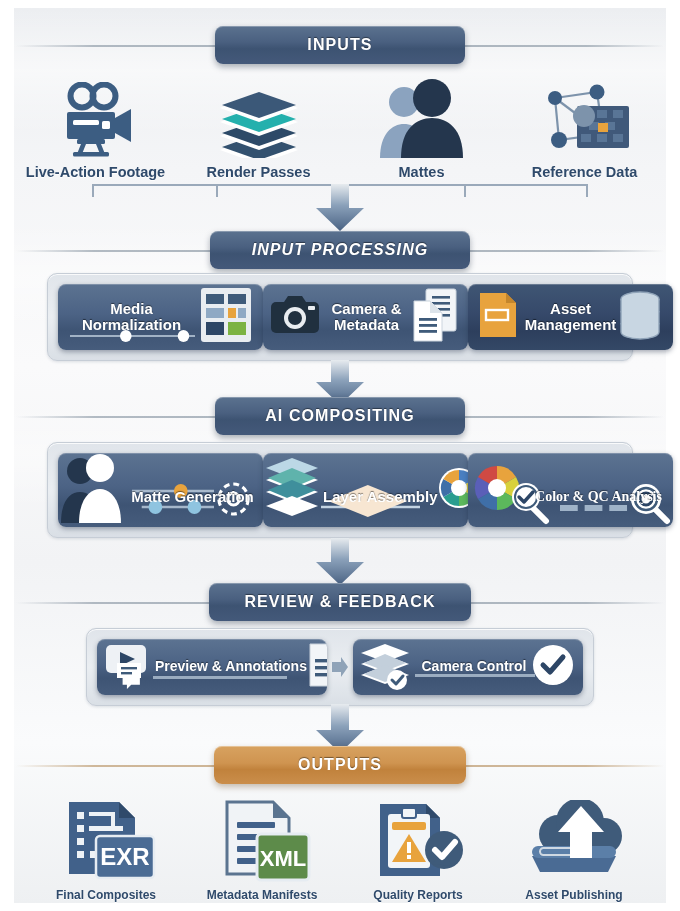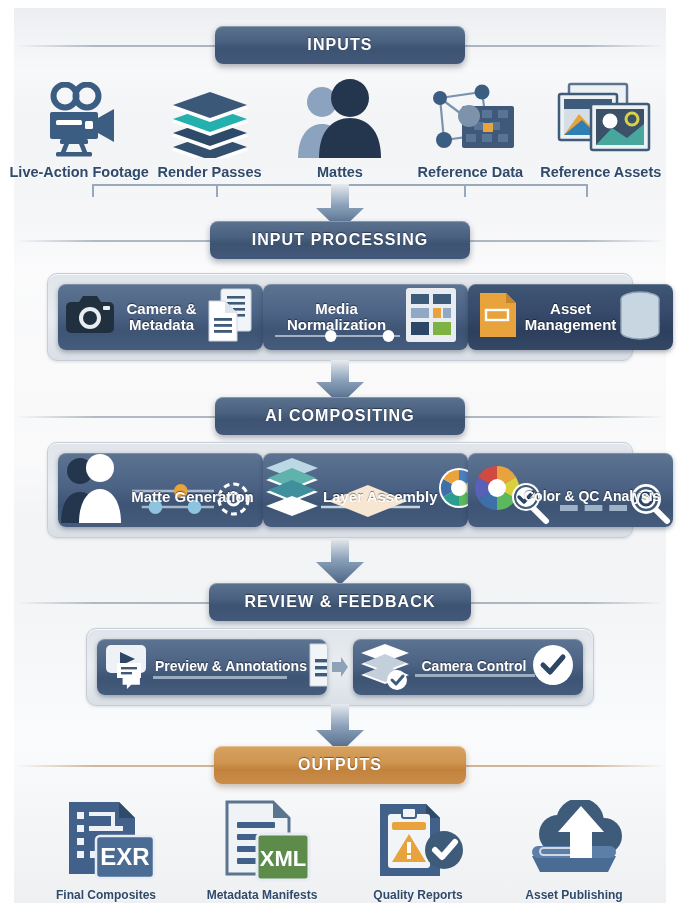--- a/index.html
+++ b/index.html
@@ -185,38 +185,20 @@
             <circle cx="16" cy="18" r="7"></circle>
             <circle cx="58" cy="12" r="7.5"></circle>
             <circle cx="20" cy="60" r="8"></circle>
             <circle cx="45" cy="36" r="11" fill="#7d93ab"></circle>
           </g>
         </svg>
       </div>
       <div class="cap nowrap">Reference Data</div>
     </div>
 
-    <div class="strip-item">
-      <div class="glyph">
-        <svg width="104" height="78" viewBox="0 0 104 78">
-          <rect x="20" y="4" width="58" height="44" rx="2" fill="#eef1f4" stroke="#5b7490" stroke-width="2.5"></rect>
-          <rect x="10" y="14" width="58" height="46" rx="2" fill="#eef1f4" stroke="#3f5b7a" stroke-width="2.5"></rect>
-          <rect x="15" y="19" width="48" height="36" fill="#d5dde5"></rect>
-          <rect x="15" y="19" width="48" height="10" fill="#3f5b7a"></rect>
-          <polygon points="15,55 30,34 42,47 52,38 63,55" fill="#e8a33d"></polygon>
-          <polygon points="15,55 33,40 48,55" fill="#2f7fb5"></polygon>
-          <rect x="42" y="24" width="58" height="46" rx="2" fill="#eef1f4" stroke="#3f5b7a" stroke-width="2.5"></rect>
-          <rect x="47" y="29" width="48" height="36" fill="#3c5068"></rect>
-          <circle cx="61" cy="41" r="7.5" fill="#ffffff"></circle>
-          <circle cx="83" cy="39" r="6" fill="none" stroke="#d9d14a" stroke-width="3"></circle>
-          <polygon points="47,65 63,48 78,58 95,44 95,65" fill="#47a79f"></polygon>
-        </svg>
-      </div>
-      <div class="cap nowrap">Reference Assets</div>
-    </div>
   </div>
 
   <div class="bracket" style="top:176px;">
     <div class="hline"></div>
     <div class="tick" style="left:0;"></div>
     <div class="tick" style="left:25%;"></div>
     <div class="tick" style="left:50%;"></div>
     <div class="tick" style="left:75%;"></div>
     <div class="tick" style="right:0;"></div>
   </div>
@@ -227,28 +209,56 @@
           <linearGradient id="ag1" x1="0" y1="0" x2="0" y2="1">
         <stop offset="0%" stop-color="#e7ebef"></stop>
             <stop offset="45%" stop-color="#8ba1ba"></stop>
             <stop offset="100%" stop-color="#4a6384"></stop>
       </linearGradient>
         </defs>
       <polygon points="19,0 37,0 37,24 52,24 28,47 4,24 19,24" fill="url(#ag1)"></polygon>
     </svg>
   </div>
 
-  <div class="row" style="top:213px;">
+  <div class="row" style="top:223px;font-style:italic;">
     <div class="banner-wrap">
       <div class="banner-rule"></div>
       <div class="banner" style="width:260px;">INPUT PROCESSING</div>
     </div>
   </div>
 
   <div class="panel" style="left:33px;right:33px;top:265px;height:88px;">
+
+    <div class="card" style="flex:0 0 205px;">
+      <div style="flex:1;display:flex;align-items:center;justify-content:center;padding-left:6px;">
+        <div class="label">
+          <span>Media</span><br>
+          <span>Normalization</span>
+        </div>
+      </div>
+      <div style="flex:0 0 58px;padding-right:6px;">
+        <svg width="54" height="58" viewBox="0 0 54 58">
+          <rect x="2" y="2" width="50" height="54" rx="3" fill="#e9edf1"></rect>
+          <rect x="7" y="8" width="18" height="10" fill="#3f5b7a"></rect>
+          <rect x="29" y="8" width="18" height="10" fill="#3f5b7a"></rect>
+          <rect x="7" y="22" width="18" height="10" fill="#8fa9c4"></rect>
+          <rect x="29" y="22" width="8" height="10" fill="#e8a33d"></rect>
+          <rect x="39" y="22" width="8" height="10" fill="#8fa9c4"></rect>
+          <rect x="7" y="36" width="18" height="13" fill="#2d4666"></rect>
+          <rect x="29" y="36" width="18" height="13" fill="#7cb342"></rect>
+        </svg>
+      </div>
+      <div style="position:absolute;left:12px;right:68px;bottom:10px;height:12px;">
+        <svg width="100%" height="12" viewBox="0 0 130 12" preserveAspectRatio="none">
+          <rect x="0" y="5" width="130" height="2" fill="#b9c9da" opacity=".8"></rect>
+          <circle cx="58" cy="6" r="6" fill="#ffffff"></circle>
+          <circle cx="118" cy="6" r="6" fill="#ffffff"></circle>
+        </svg>
+      </div>
+    </div>
 
     <div class="card" style="flex:0 0 205px;">
       <div style="flex:0 0 56px;padding-left:6px;">
         <svg width="52" height="42" viewBox="0 0 52 42">
           <rect x="2" y="8" width="48" height="31" rx="5" fill="#20303f"></rect>
           <path d="M15 8 L19 2 L33 2 L37 8 Z" fill="#20303f"></path>
           <circle cx="26" cy="24" r="11" fill="#e9edf1"></circle>
           <circle cx="26" cy="24" r="7" fill="#20303f"></circle>
           <rect x="39" y="12" width="7" height="4" rx="1" fill="#e9edf1"></rect>
         </svg>
@@ -272,48 +282,20 @@
           <polygon points="22,14 34,26 22,26" fill="#dde4ea"></polygon>
           <g fill="#3f5b7a">
               <rect x="11" y="31" width="18" height="2.8"></rect>
               <rect x="11" y="37" width="18" height="2.8"></rect>
               <rect x="11" y="43" width="18" height="2.8"></rect>
             </g>
         </svg>
       </div>
     </div>
 
-    <div class="card" style="flex:0 0 205px;">
-      <div style="flex:1;display:flex;align-items:center;justify-content:center;padding-left:6px;">
-        <div class="label">
-          <span>Media</span><br>
-          <span>Normalization</span>
-        </div>
-      </div>
-      <div style="flex:0 0 58px;padding-right:6px;">
-        <svg width="54" height="58" viewBox="0 0 54 58">
-          <rect x="2" y="2" width="50" height="54" rx="3" fill="#e9edf1"></rect>
-          <rect x="7" y="8" width="18" height="10" fill="#3f5b7a"></rect>
-          <rect x="29" y="8" width="18" height="10" fill="#3f5b7a"></rect>
-          <rect x="7" y="22" width="18" height="10" fill="#8fa9c4"></rect>
-          <rect x="29" y="22" width="8" height="10" fill="#e8a33d"></rect>
-          <rect x="39" y="22" width="8" height="10" fill="#8fa9c4"></rect>
-          <rect x="7" y="36" width="18" height="13" fill="#2d4666"></rect>
-          <rect x="29" y="36" width="18" height="13" fill="#7cb342"></rect>
-        </svg>
-      </div>
-      <div style="position:absolute;left:12px;right:68px;bottom:10px;height:12px;">
-        <svg width="100%" height="12" viewBox="0 0 130 12" preserveAspectRatio="none">
-          <rect x="0" y="5" width="130" height="2" fill="#b9c9da" opacity=".8"></rect>
-          <circle cx="58" cy="6" r="6" fill="#ffffff"></circle>
-          <circle cx="118" cy="6" r="6" fill="#ffffff"></circle>
-        </svg>
-      </div>
-    </div>
-
     <div class="card dark" style="flex:0 0 205px;">
       <div style="flex:0 0 48px;padding-left:8px;">
         <svg width="44" height="50" viewBox="0 0 44 50">
           <path d="M4 3 L30 3 L40 13 L40 47 L4 47 Z" fill="#e8a33d"></path>
           <polygon points="30,3 40,13 30,13" fill="#c4862c"></polygon>
           <rect x="10" y="20" width="22" height="10" fill="none" stroke="#ffffff" stroke-width="2.4"></rect>
         </svg>
       </div>
       <div style="flex:1;display:flex;align-items:flex-end;justify-content:center;">
         <div class="label">
@@ -432,21 +414,21 @@
             <path d="M25 25 L25 3 A22 22 0 0 1 44 14 Z" fill="#e8a33d"></path>
             <path d="M25 25 L44 14 A22 22 0 0 1 44 36 Z" fill="#d8d13c"></path>
             <path d="M25 25 L44 36 A22 22 0 0 1 25 47 Z" fill="#5cb85c"></path>
             <path d="M25 25 L25 47 A22 22 0 0 1 6 36 Z" fill="#3f6fa8"></path>
             <path d="M25 25 L6 36 A22 22 0 0 1 6 14 Z" fill="#5a5fb8"></path>
             <path d="M25 25 L6 14 A22 22 0 0 1 25 3 Z" fill="#d04a43"></path>
           </g>
           <circle cx="25" cy="25" r="9" fill="#ffffff"></circle>
         </svg>
       </div>
-      <div style="flex:1;display:flex;align-items:flex-start;justify-content:flex-start;padding-top:13px;">
+      <div style="flex:1;display:flex;align-items:flex-start;justify-content:center;padding-top:13px;font-family:Liberation Serif, serif;">
         <div class="label nowrap sm">Color &amp; QC Analysis</div>
       </div>
       <div style="position:absolute;left:40px;bottom:2px;width:46px;height:46px;">
         <svg width="46" height="46" viewBox="0 0 46 46">
           <line x1="22" y1="26" x2="38" y2="42" stroke="#ffffff" stroke-width="6" stroke-linecap="round"></line>
           <circle cx="18" cy="18" r="14" fill="#ffffff"></circle>
           <circle cx="18" cy="18" r="11" fill="none" stroke="#3f5b7a" stroke-width="2"></circle>
           <path d="M11 18 L16 23 L25 13" fill="none" stroke="#2d4666" stroke-width="3.4" stroke-linecap="round" stroke-linejoin="round"></path>
         </svg>
       </div>

